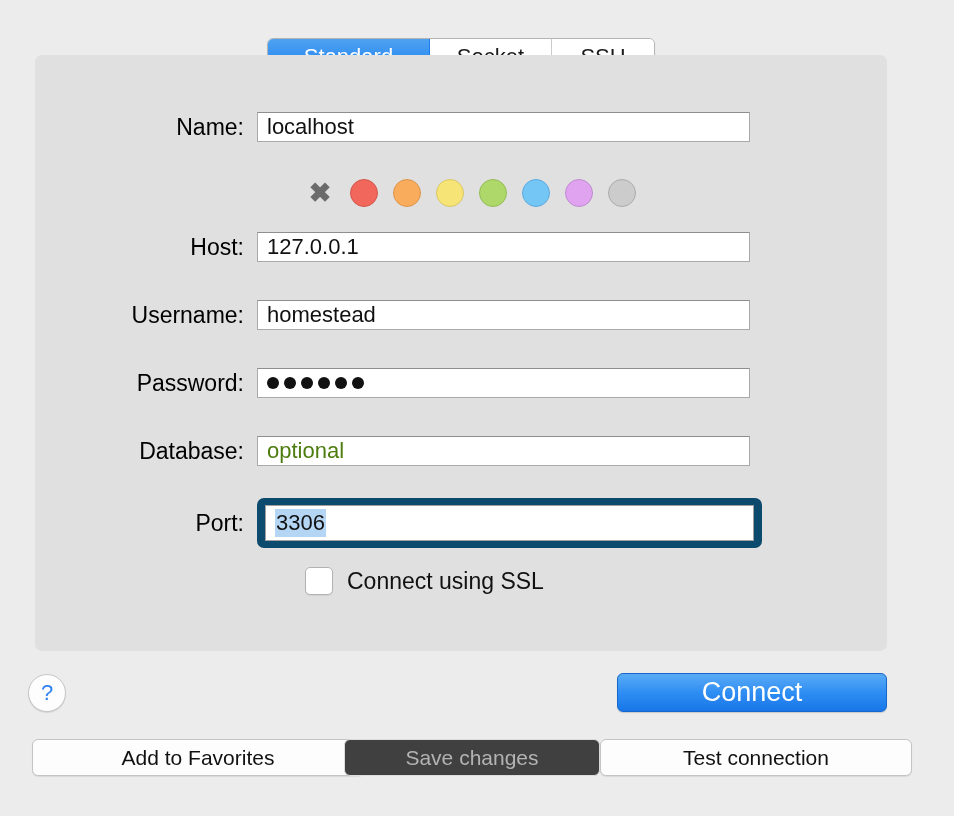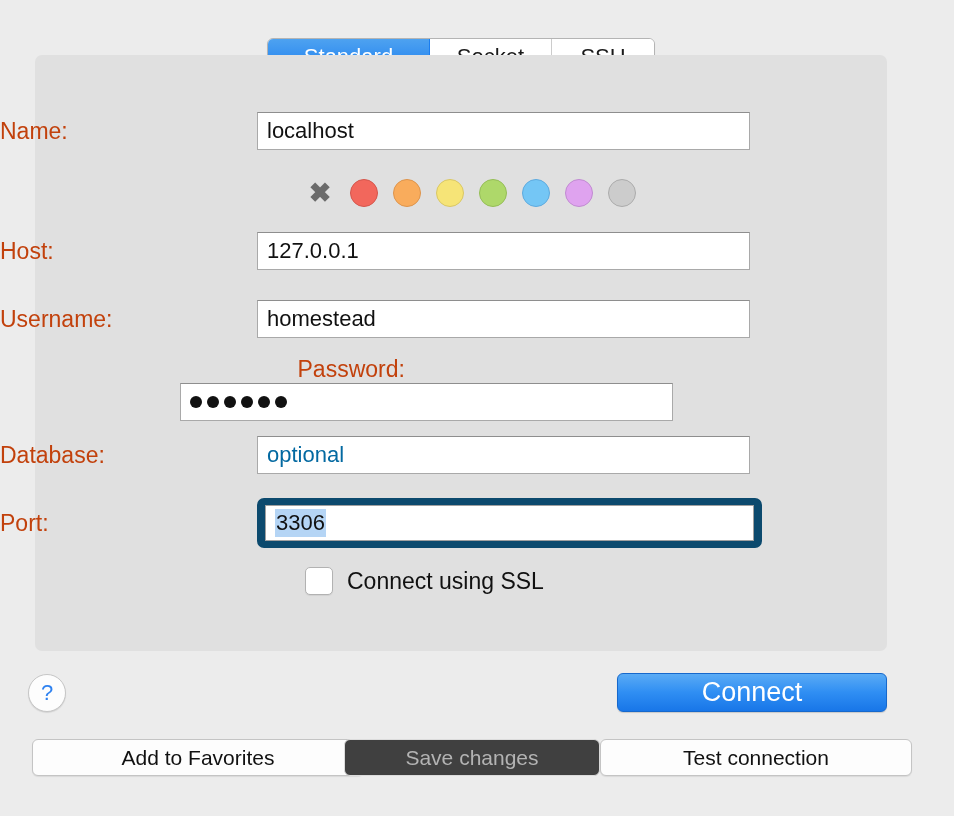--- a/index.html
+++ b/index.html
@@ -54,40 +54,40 @@
   }
 
   
   .row {
     position: absolute;
     left: 0; width: 852px;
     display: flex; align-items: center;
   }
   .label {
     width: 257px;
-    text-align: left;
+    text-align: right;
     padding-right: 13px;
     font-size: 23px;
-    color: #c2410c;
+    color: #000000;
     user-select: none;
     white-space: nowrap;
   }
   .field {
-    width: 493px; height: 38px;
+    width: 493px; height: 30px;
     background: #ffffff;
     border: 1px solid #a9a9a9;
     border-top-color: #8e8e8e;
     display: flex; align-items: center;
     padding: 0 9px;
     font-size: 22px;
     color: #111111;
     white-space: nowrap;
     overflow: hidden;
   }
-  .field.placeholder { color: #0369a1; }
+  .field.placeholder { color: #4d7c0f; }
 
   
   .field-focus-wrap {
     width: 505px; height: 50px;
     border: 8px solid #0c4a6e;
     border-radius: 7px;
     display: flex; align-items: center; justify-content: center;
     background: #d9e9f8;
   }
   .field-focus-wrap .field {
@@ -246,21 +246,21 @@
     </div>
   </div>
 
   <div class="row" style="top:300px;">
     <div class="label">Username:</div>
     <div class="field">
       <span>homestead</span>
     </div>
   </div>
 
-  <div class="row" style="top:356px;flex-direction:column;">
+  <div class="row" style="top:368px;">
     <div class="label">Password:</div>
     <div class="field">
       <span class="pw-dots">
         <span class="pw-dot"></span>
         <span class="pw-dot"></span>
         <span class="pw-dot"></span>
         <span class="pw-dot"></span>
         <span class="pw-dot"></span>
         <span class="pw-dot"></span>
       </span>

